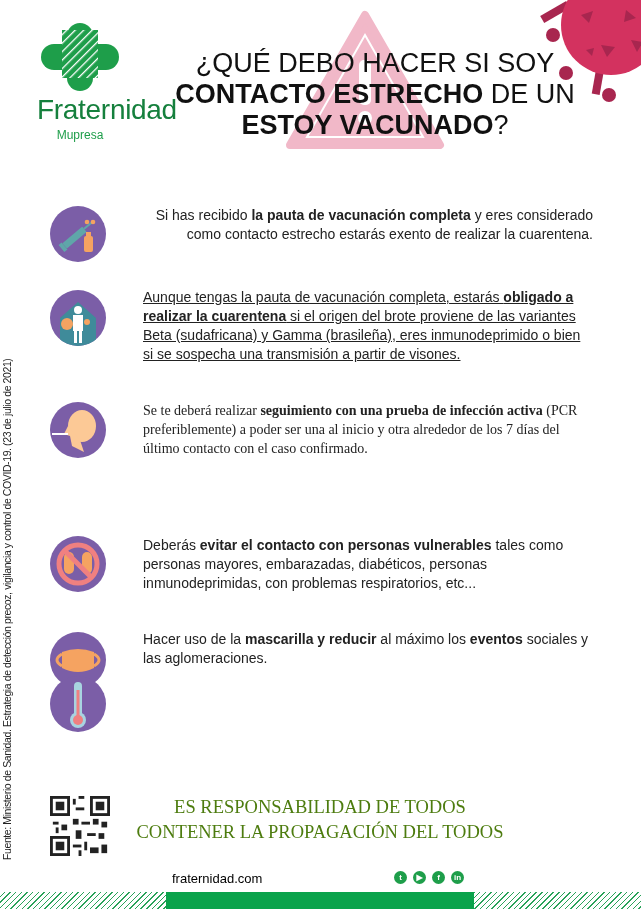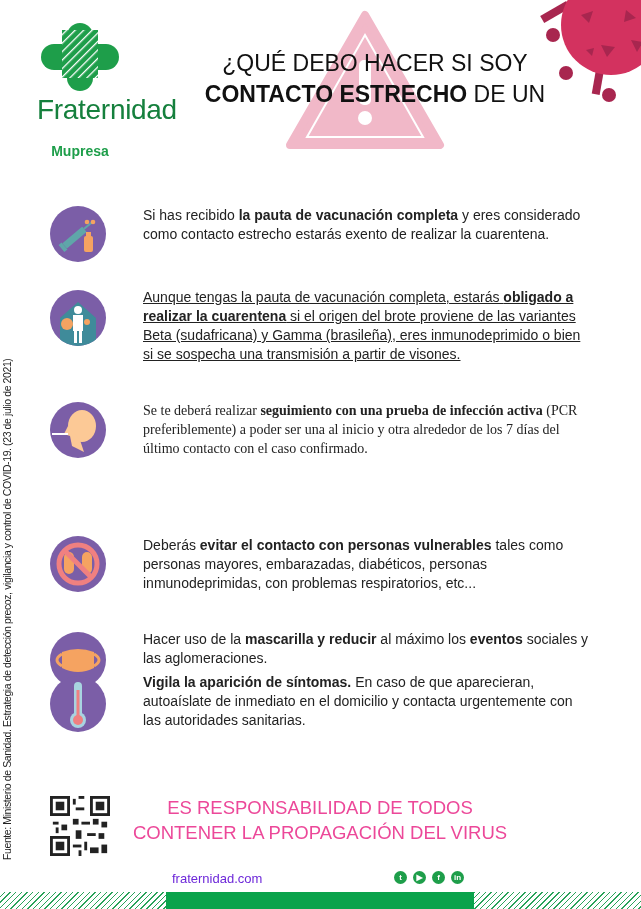--- a/index.html
+++ b/index.html
@@ -1,32 +1,32 @@
 <!DOCTYPE html>
 <html><head>
 <meta charset="utf-8">
 <style>
   * { margin:0; padding:0; box-sizing:border-box; }
   body { width:641px; height:909px; background:#fff; position:relative; overflow:hidden; font-family:"Liberation Sans", sans-serif; color:#222; }
   .logo { position:absolute; left:25px; top:22px; width:110px; text-align:center; }
   .logo svg { display:block; margin:0 auto; }
   .logo-name { color:#15803d; font-size:28px; margin-top:2px; letter-spacing:-0.3px;margin-left:12px; }
-  .logo-sub { color:#1e9e4a; font-size:14px; margin-top:17px;font-weight:bold; }
+  .logo-sub { color:#1e9e4a; font-size:12px; margin-top:2px; }
   .virus { position:absolute; right:-40px; top:-45px; }
   .warning { position:absolute; left:285px; top:10px; }
-  .title { position:absolute; left:165px; top:48px; width:420px; text-align:center; font-size:23px; line-height:31px; color:#111; }
+  .title { position:absolute; left:165px; top:48px; width:420px; text-align:center; font-size:27px; line-height:31px; color:#111; }
   .title b { font-weight:bold;text-align:center; }
   .item { position:absolute; left:50px; width:560px; display:flex; }
   .icon-circle { width:56px; height:56px; border-radius:50%; background:#7b5ea7; flex:0 0 56px; display:flex; align-items:center; justify-content:center; overflow:hidden; }
   .item-text { position:absolute; left:93px; width:450px; font-size:14px; line-height:19px; color:#222; }
   .item-text b { font-weight:bold; }
   .side-text { position:absolute; left:1px; top:860px; transform-origin:0 0; transform:rotate(-90deg); font-size:10.5px; color:#222; white-space:nowrap; letter-spacing:-0.4px; }
   .qr { position:absolute; left:50px; top:796px; width:60px; height:60px; }
-  .slogan { position:absolute; left:120px; top:795px; width:400px; text-align:center; color:#ec4899; font-size:18.5px; line-height:25px; }
-  .site { position:absolute; left:172px; top:871px; color:#6d28d9; font-size:13px; }
+  .slogan { position:absolute; left:120px; top:795px; width:400px; text-align:center; color:#4d7c0f; font-size:18.5px; line-height:25px;font-family:Liberation Serif, serif; }
+  .site { position:absolute; left:172px; top:871px; color:#000000; font-size:13px; }
   .social { position:absolute; left:394px; top:871px; display:flex; gap:6px; }
   .social span { width:13px; height:13px; border-radius:50%; background:#1e9e4a; color:#fff; font-size:8px; line-height:13px; text-align:center; font-weight:bold; display:block; }
   .footer-bar { position:absolute; left:0; top:892px; width:641px; height:17px;
     background: repeating-linear-gradient(135deg, #fff 0 3px, #2aa35a 3px 4px); }
   .footer-green { position:absolute; left:166px; top:892px; width:308px; height:17px; background:#0aa34b; }
 </style>
 </head>
 <body>
 
 <div class="logo">
@@ -73,37 +73,38 @@
     <path d="M70 90 l14 2 l-8 10 z"></path>
     <path d="M95 55 l10 8 l-12 4 z"></path>
     <path d="M55 95 l8 -2 l-2 8 z"></path>
     <path d="M100 85 l12 2 l-6 10 z"></path>
   </g>
 </svg>
 
 <div class="title">
   <div>¿QUÉ DEBO HACER SI SOY</div>
   <div><b>CONTACTO ESTRECHO</b><span> DE UN</span></div>
+  <div><b>ESTOY VACUNADO</b><span>?</span></div>
 </div>
 
 <div class="item" style="top:206px;">
   <div class="icon-circle">
     <svg width="56" height="56" viewBox="0 0 56 56">
       <g transform="rotate(-40 28 28)">
           <rect x="10" y="25" width="26" height="7" rx="1" fill="#5fa6a9"></rect>
           <rect x="36" y="27" width="12" height="2" fill="#5fa6a9"></rect>
           <rect x="6" y="24" width="4" height="9" fill="#5fa6a9"></rect>
         </g>
       <rect x="34" y="30" width="9" height="16" rx="2" fill="#f5a361"></rect>
         <rect x="36" y="26" width="5" height="5" fill="#f5a361"></rect>
       <circle cx="37" cy="16" r="2.3" fill="#f5a361"></circle>
         <circle cx="43" cy="16" r="2.3" fill="#f5a361"></circle>
     </svg>
   </div>
-  <div class="item-text" style="top:0;">
+  <div class="item-text" style="top:0;text-align:right;">
     <span>Si has recibido </span><b>la pauta de vacunación completa</b><span> y eres considerado como contacto estrecho estarás exento de realizar la cuarentena.</span>
   </div>
 </div>
 
 <div class="item" style="top:290px;">
   <div class="icon-circle">
     <svg width="56" height="56" viewBox="0 0 56 56">
       <path d="M10 28 L28 12 L46 28 L46 56 L10 56 Z" fill="#3f8b9a"></path>
       <circle cx="28" cy="20" r="4" fill="#fff"></circle>
       <rect x="23" y="25" width="10" height="16" fill="#fff"></rect>
@@ -159,23 +160,20 @@
 </div>
 
 <div class="item" style="top:676px;">
   <div class="icon-circle">
     <svg width="56" height="56" viewBox="0 0 56 56">
       <rect x="24" y="6" width="8" height="36" rx="4" fill="#a8d4e0"></rect>
       <circle cx="28" cy="44" r="8" fill="#a8d4e0"></circle>
       <rect x="26.5" y="14" width="3" height="28" fill="#f08080"></rect>
       <circle cx="28" cy="44" r="5" fill="#f08080"></circle>
     </svg>
-  </div>
-  <div class="item-text" style="top:-3px;">
-    <b>Vigila la aparición de síntomas.</b><span> En caso de que aparecieran, autoaíslate de inmediato en el domicilio y contacta urgentemente con las autoridades sanitarias.</span>
   </div>
 </div>
 
 <div class="side-text">Fuente: Ministerio de Sanidad. Estrategia de detección precoz, vigilancia y control de COVID-19. (23 de julio de 2021)</div>
 
 <svg class="qr" viewBox="0 0 21 21">
   <rect width="21" height="21" fill="#fff"></rect>
   <g fill="#222">
     <rect x="0" y="0" width="7" height="7"></rect>
       <rect x="1" y="1" width="5" height="5" fill="#fff"></rect>
@@ -202,21 +200,21 @@
       <rect x="12" y="16" width="1" height="3"></rect>
       <rect x="14" y="18" width="3" height="2"></rect>
     <rect x="18" y="17" width="2" height="3"></rect>
       <rect x="10" y="19" width="1" height="2"></rect>
       <rect x="2" y="11" width="1" height="2"></rect>
   </g>
 </svg>
 
 <div class="slogan">
   <div>ES RESPONSABILIDAD DE TODOS</div>
-  <div>CONTENER LA PROPAGACIÓN DEL VIRUS</div>
+  <div>CONTENER LA PROPAGACIÓN DEL TODOS</div>
 </div>
 
 <div class="site">fraternidad.com</div>
 <div class="social">
   <span>t</span>
   <span>▶</span>
   <span>f</span>
   <span>in</span>
 </div>
 <div class="footer-bar"></div>

